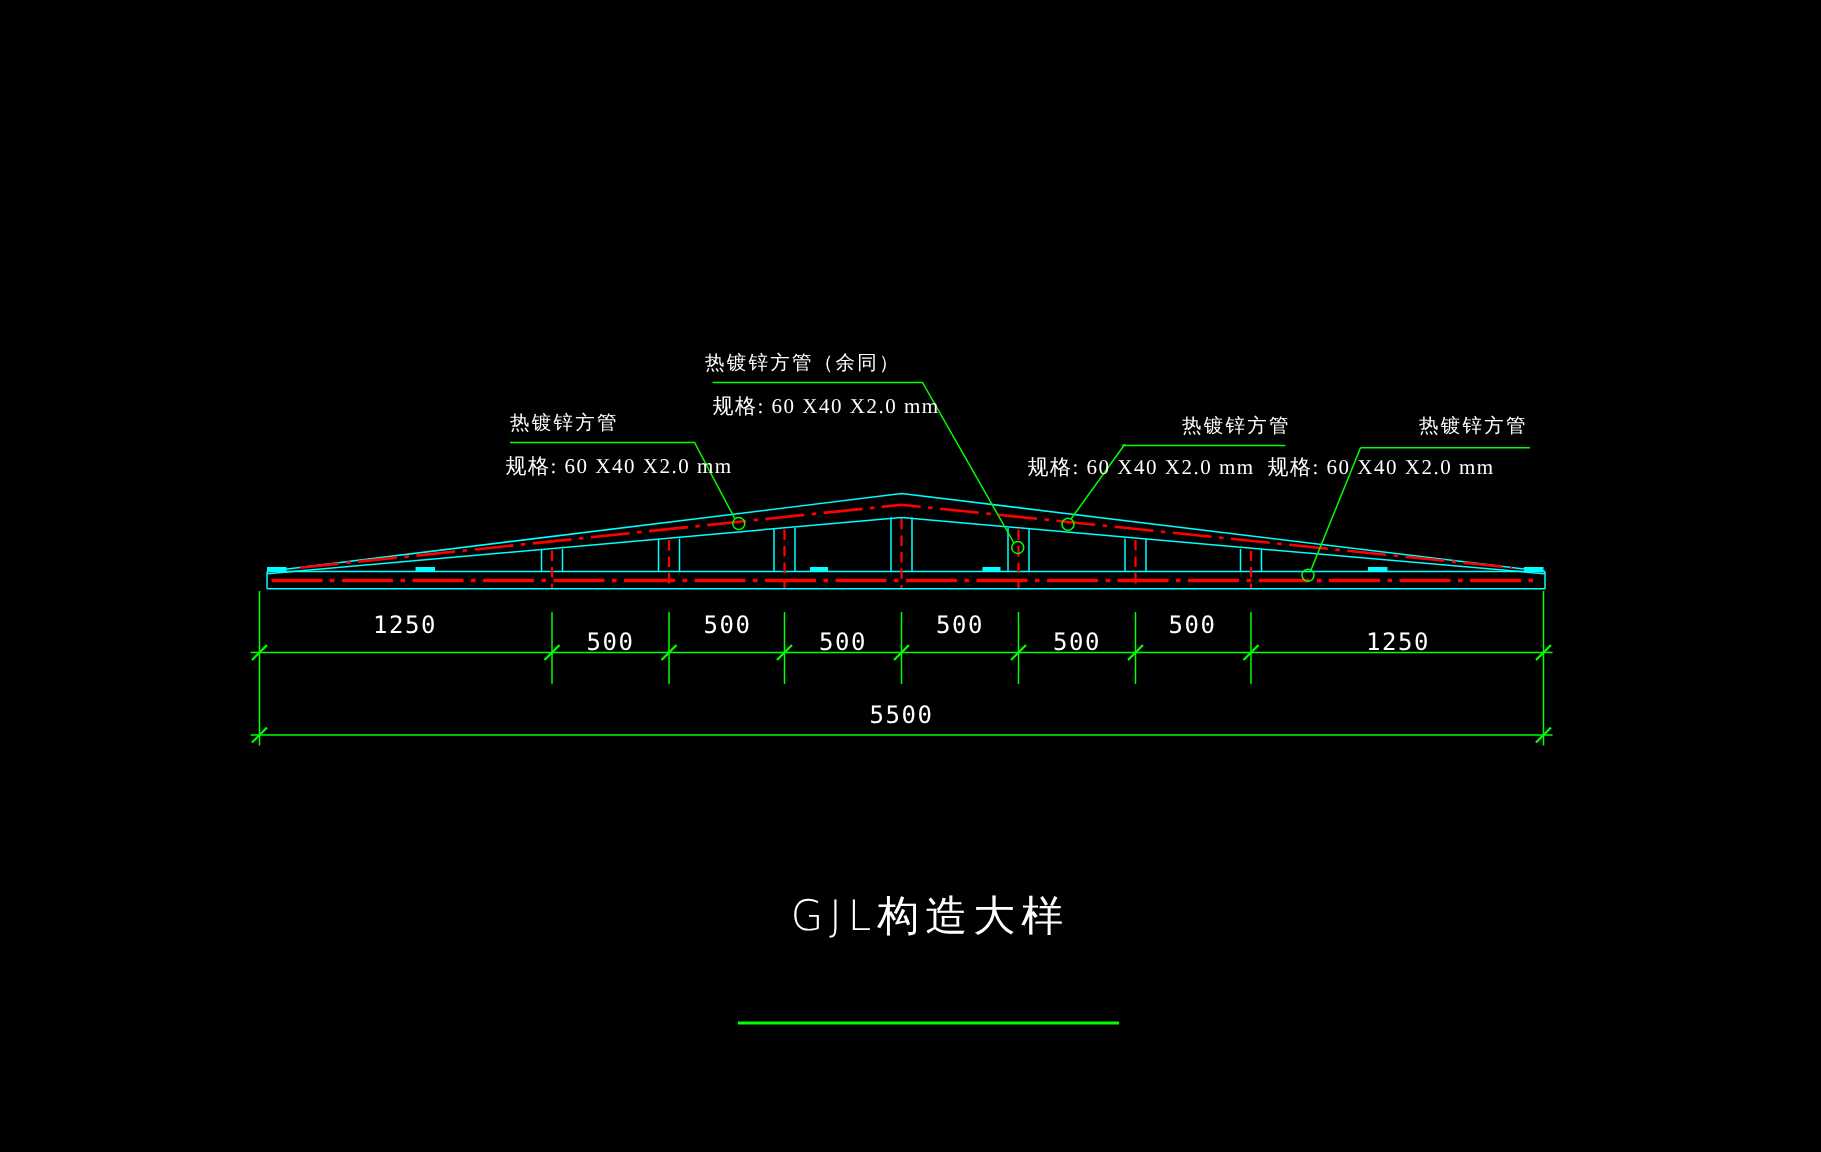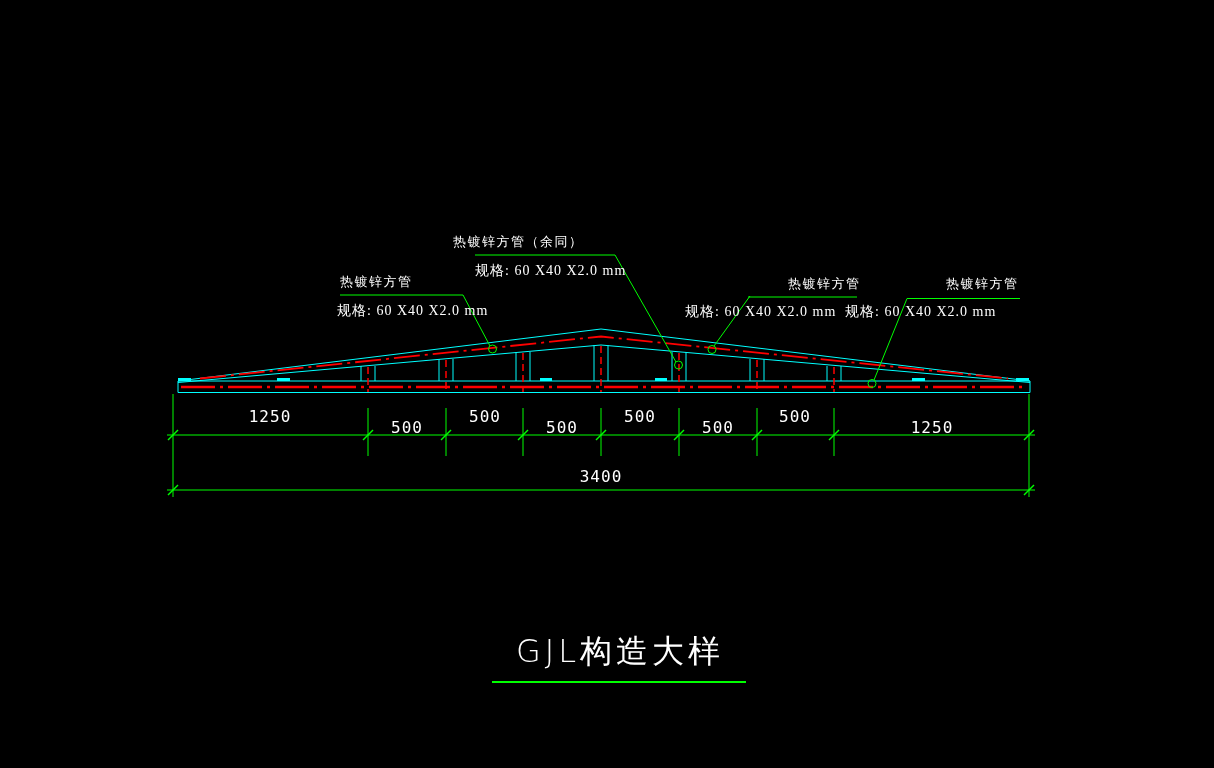--- a/index.html
+++ b/index.html
@@ -18,25 +18,24 @@
     font-family:"DejaVu Sans", sans-serif;
   }
   .callout-name{font-size:13px;letter-spacing:1.5px;}
   .callout-spec{font-size:14px;letter-spacing:1px;font-family:Liberation Serif, serif;}
   .dim-text{
     font-family:"DejaVu Sans Mono", monospace;
     font-size:16px;letter-spacing:1px;
     transform:translateX(-50%);
   }
   .drawing-title{
-    font-size:32px;
+    font-size:28px;
     letter-spacing:4px;
     font-weight:200;
     transform:translateX(-50%);
-    margin-top:38px;
   }
   .title-underline{
     position:absolute;
     left:492px;top:681px;width:254px;height:2px;
     background:#00ff00;
   }
 </style>
 </head>
 <body>
 
@@ -155,36 +154,36 @@
 
         <line x1="168" y1="495" x2="178" y2="485"></line>
         <line x1="1024" y1="495" x2="1034" y2="485"></line>
       </g>
     </g>
   </svg>
 
   <div class="cad-text callout-name" style="left:340px;top:273px;">热镀锌方管</div>
   <div class="cad-text callout-spec" style="left:337px;top:302px;">规格: 60 X40 X2.0 mm</div>
 
-  <div class="cad-text callout-name" style="left:453px;top:233px;">热镀锌方管（余同）</div>
+  <div class="cad-text callout-name" style="left:470px;top:233px;">热镀锌方管（余同）</div>
   <div class="cad-text callout-spec" style="left:475px;top:262px;">规格: 60 X40 X2.0 mm</div>
 
   <div class="cad-text callout-name" style="left:788px;top:275px;">热镀锌方管</div>
   <div class="cad-text callout-spec" style="left:685px;top:303px;">规格: 60 X40 X2.0 mm</div>
 
   <div class="cad-text callout-name" style="left:946px;top:275px;">热镀锌方管</div>
   <div class="cad-text callout-spec" style="left:845px;top:303px;">规格: 60 X40 X2.0 mm</div>
 
   <div class="cad-text dim-text" style="left:270px;top:407px;">1250</div>
   <div class="cad-text dim-text" style="left:407px;top:418px;">500</div>
   <div class="cad-text dim-text" style="left:485px;top:407px;">500</div>
   <div class="cad-text dim-text" style="left:562px;top:418px;">500</div>
   <div class="cad-text dim-text" style="left:640px;top:407px;">500</div>
   <div class="cad-text dim-text" style="left:718px;top:418px;">500</div>
   <div class="cad-text dim-text" style="left:795px;top:407px;">500</div>
   <div class="cad-text dim-text" style="left:932px;top:418px;">1250</div>
 
-  <div class="cad-text dim-text" style="left:601px;top:467px;">3400</div>
+  <div class="cad-text dim-text" style="left:601px;top:467px;">5500</div>
 
   <div class="cad-text drawing-title" style="left:620px;top:592px;">GJL构造大样</div>
   <div class="title-underline"></div>
 
 </div>
 
 </body></html>

